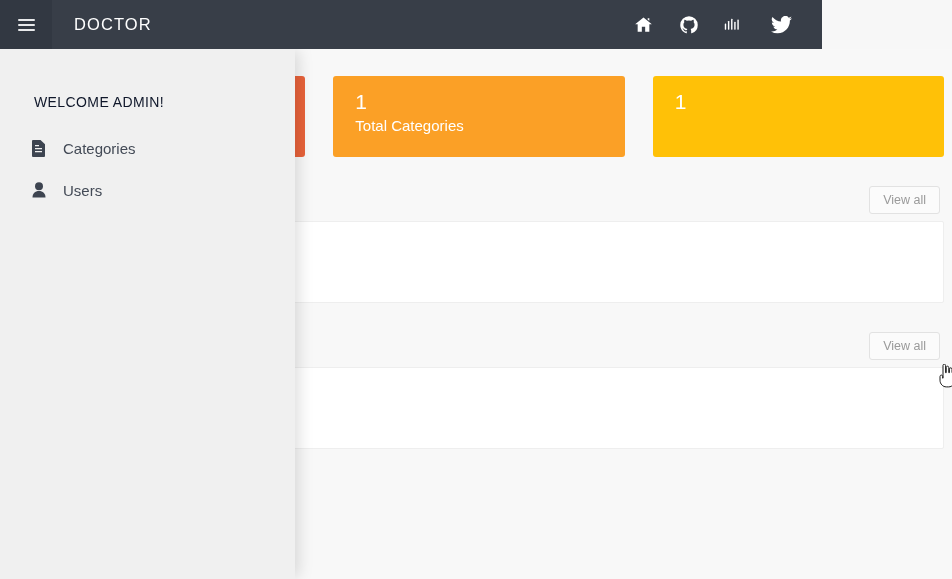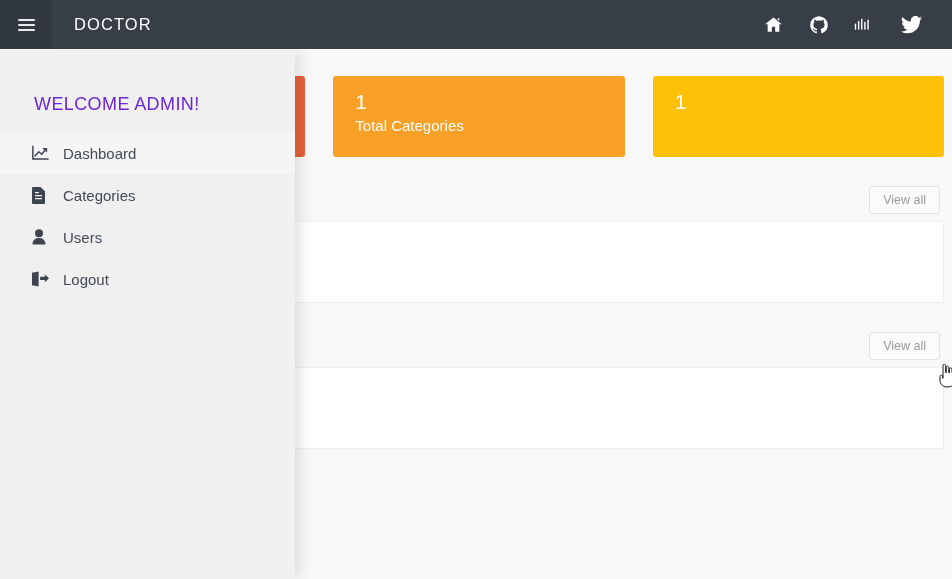--- a/index.html
+++ b/index.html
@@ -7,21 +7,21 @@
     width: 952px; height: 579px;
     overflow: hidden;
     font-family: "Liberation Sans", sans-serif;
     background: #f7f7f7;
   }
   #app { position: relative; width: 952px; height: 579px; overflow: hidden; }
 
   
   .topbar {
     position: absolute; top: 0; left: 0;
-    width: 952px; height: 49px;
+    width: 822px; height: 49px;
     background: #383e48;
     display: flex; align-items: center;
     z-index: 40;
   }
   .hamburger-btn {
     width: 52px; height: 49px;
     background: #323842;
     display: flex; align-items: center; justify-content: center;
     cursor: pointer; flex: 0 0 auto;
   }
@@ -109,22 +109,22 @@
 
   
   .sidebar {
     position: absolute; top: 49px; left: 0;
     width: 295px; height: 530px;
     background: #f0f0f0;
     z-index: 30;
     box-shadow: 6px 0 14px -2px rgba(0,0,0,0.13);
   }
   .welcome {
-    font-size: 18px;
-    color: #6d28d9;
+    font-size: 14px;
+    color: #0f172a;
     letter-spacing: 0.4px;
     padding: 45px 0 17px 34px;
   }
   .nav-item {
     display: flex; align-items: center;
     height: 42px;
     padding-left: 32px;
     cursor: pointer;
     color: #3d4450;
   }
@@ -228,30 +228,20 @@
       <div class="panel-body">
         <div class="empty-text">'Make it easy and simple.'</div>
       </div>
     </div>
 
   </div>
 
   <div class="sidebar">
     <div class="welcome">WELCOME ADMIN!</div>
 
-    <div class="nav-item active">
-      <span class="nav-icon">
-        <svg width="17" height="16" viewBox="0 0 20 18" fill="none" stroke="currentColor" stroke-width="1.7">
-          <path d="M1 1v15h18" stroke-linecap="round"></path>
-          <path d="M3.5 12.5 8 7.5l3.5 3 5-6.5" stroke-linecap="round" stroke-linejoin="round"></path>
-          <path d="M13.5 4h3.5v3.2" stroke-linecap="round" stroke-linejoin="round" fill="none"></path>
-        </svg>
-      </span>
-      <span class="nav-label">Dashboard</span>
-    </div>
 
 
     <div class="nav-item">
       <span class="nav-icon">
         <svg width="14" height="17" viewBox="0 0 14 17" fill="currentColor">
           <path d="M1 0h7.5L13 4.3V16a1 1 0 0 1-1 1H1a1 1 0 0 1-1-1V1a1 1 0 0 1 1-1z"></path>
           <path d="M3 8h7v1.3H3zM3 11h7v1.3H3zM3 5h4v1.3H3z" fill="#f0f0f0"></path>
         </svg>
       </span>
       <span class="nav-label">Categories</span>
@@ -261,29 +251,20 @@
     <div class="nav-item">
       <span class="nav-icon">
         <svg width="14" height="16" viewBox="0 0 14 16" fill="currentColor">
           <circle cx="7" cy="4.2" r="4"></circle>
           <path d="M7 9c3.9 0 6.5 2.6 6.5 6.5h-13C.5 11.6 3.1 9 7 9z"></path>
         </svg>
       </span>
       <span class="nav-label">Users</span>
     </div>
 
-    <div class="nav-item">
-      <span class="nav-icon">
-        <svg width="17" height="16" viewBox="0 0 18 16" fill="currentColor">
-          <path d="M0 1.4 7 0v16L0 14.6z"></path>
-          <path d="M8.6 5.6h5V3.2L18 7.3l-4.4 4.1V9.1h-5z"></path>
-        </svg>
-      </span>
-      <span class="nav-label">Logout</span>
-    </div>
   </div>
 
   <div class="cursor">
     <svg width="18" height="24" viewBox="0 0 18 24">
       <path d="M5 1.5c0-.8.6-1.4 1.3-1.4s1.3.6 1.3 1.4v7.2h.6V3.6c0-.8.6-1.4 1.3-1.4s1.3.6 1.3 1.4v5.1h.6V5.2c0-.8.6-1.4 1.3-1.4s1.3.6 1.3 1.4v3.5h.6V7c0-.8.6-1.4 1.3-1.4S17 6.2 17 7v8.4c0 4.1-2.6 7.5-6.3 7.5H8.3C4.8 22.9 2 19.9 2 16.2v-3.6c0-.9.6-1.5 1.4-1.5.7 0 1.3.6 1.3 1.5v1.6H5z" fill="#ffffff" stroke="#1b1b1b" stroke-width="1"></path>
     </svg>
   </div>
 
 </div>
 

